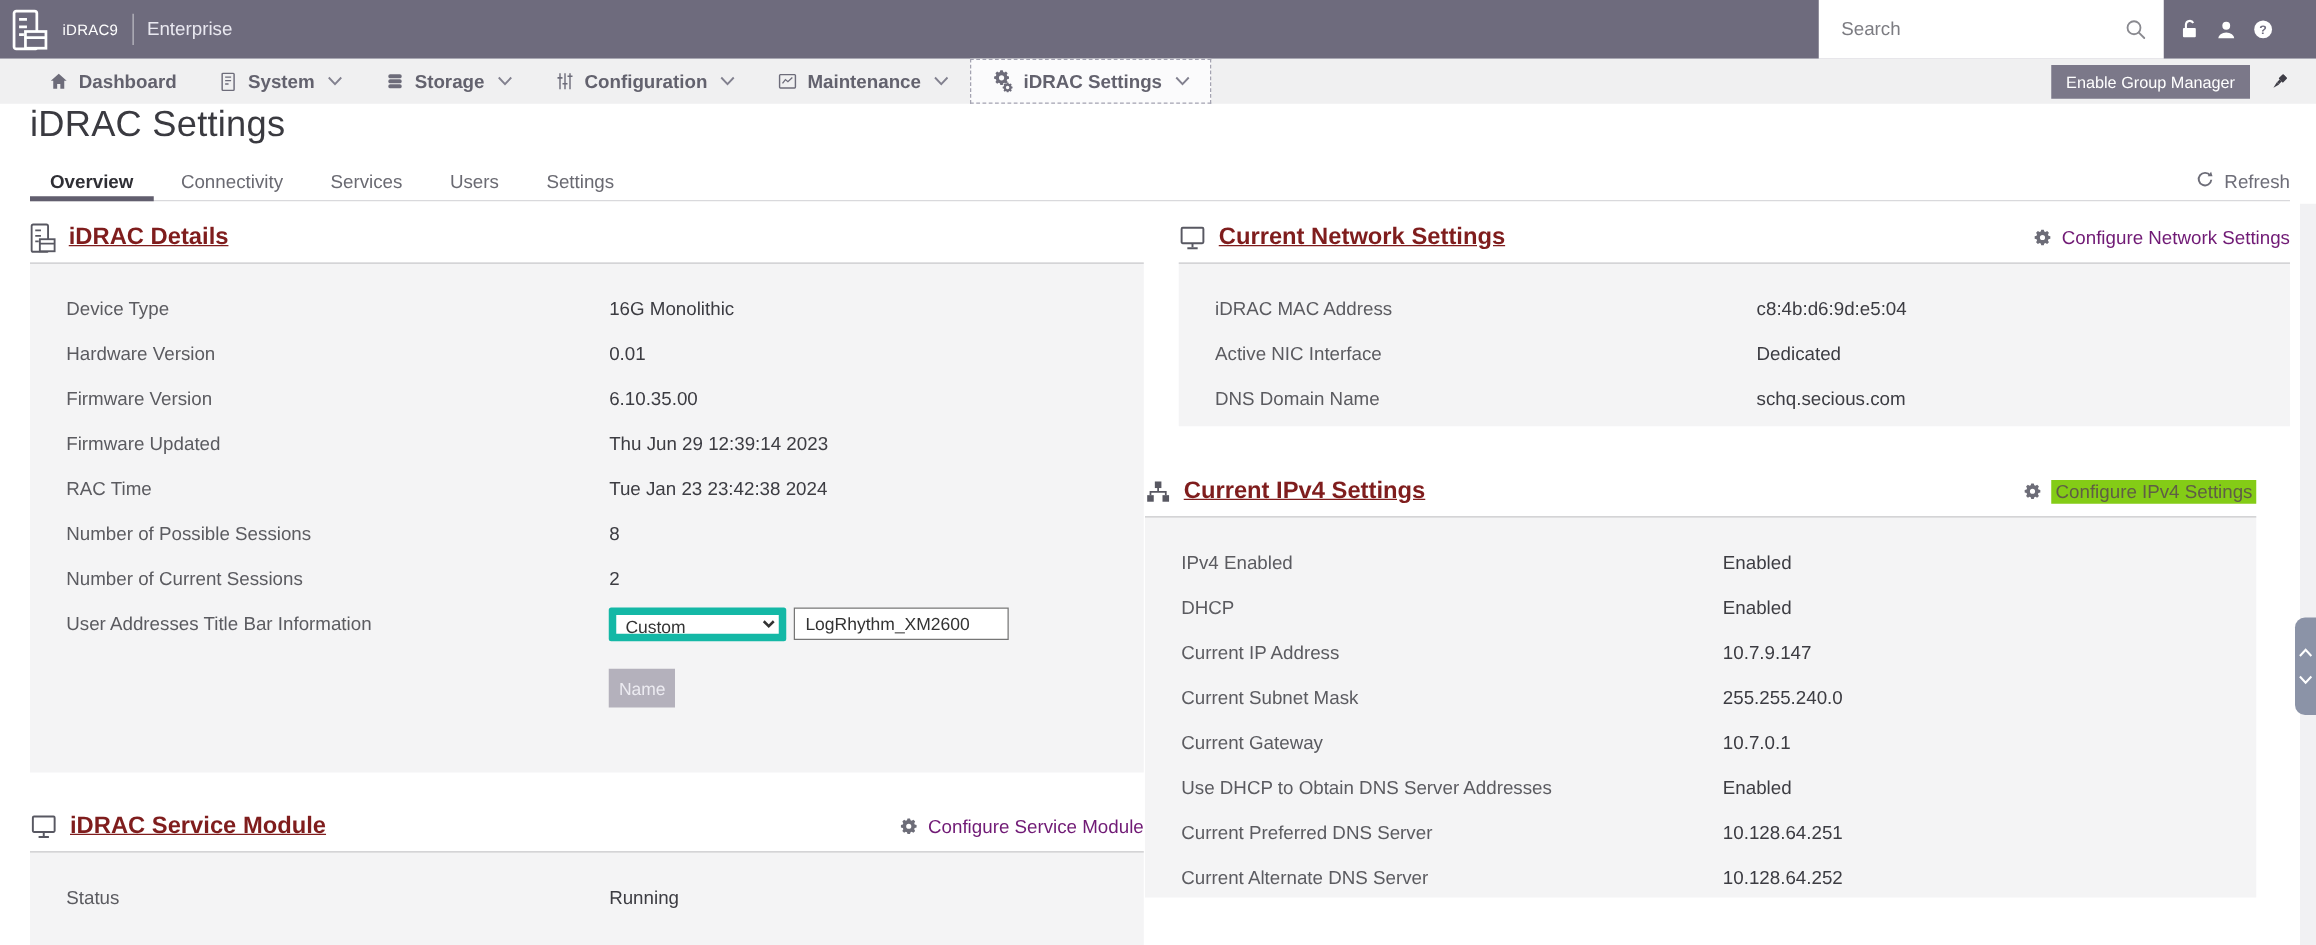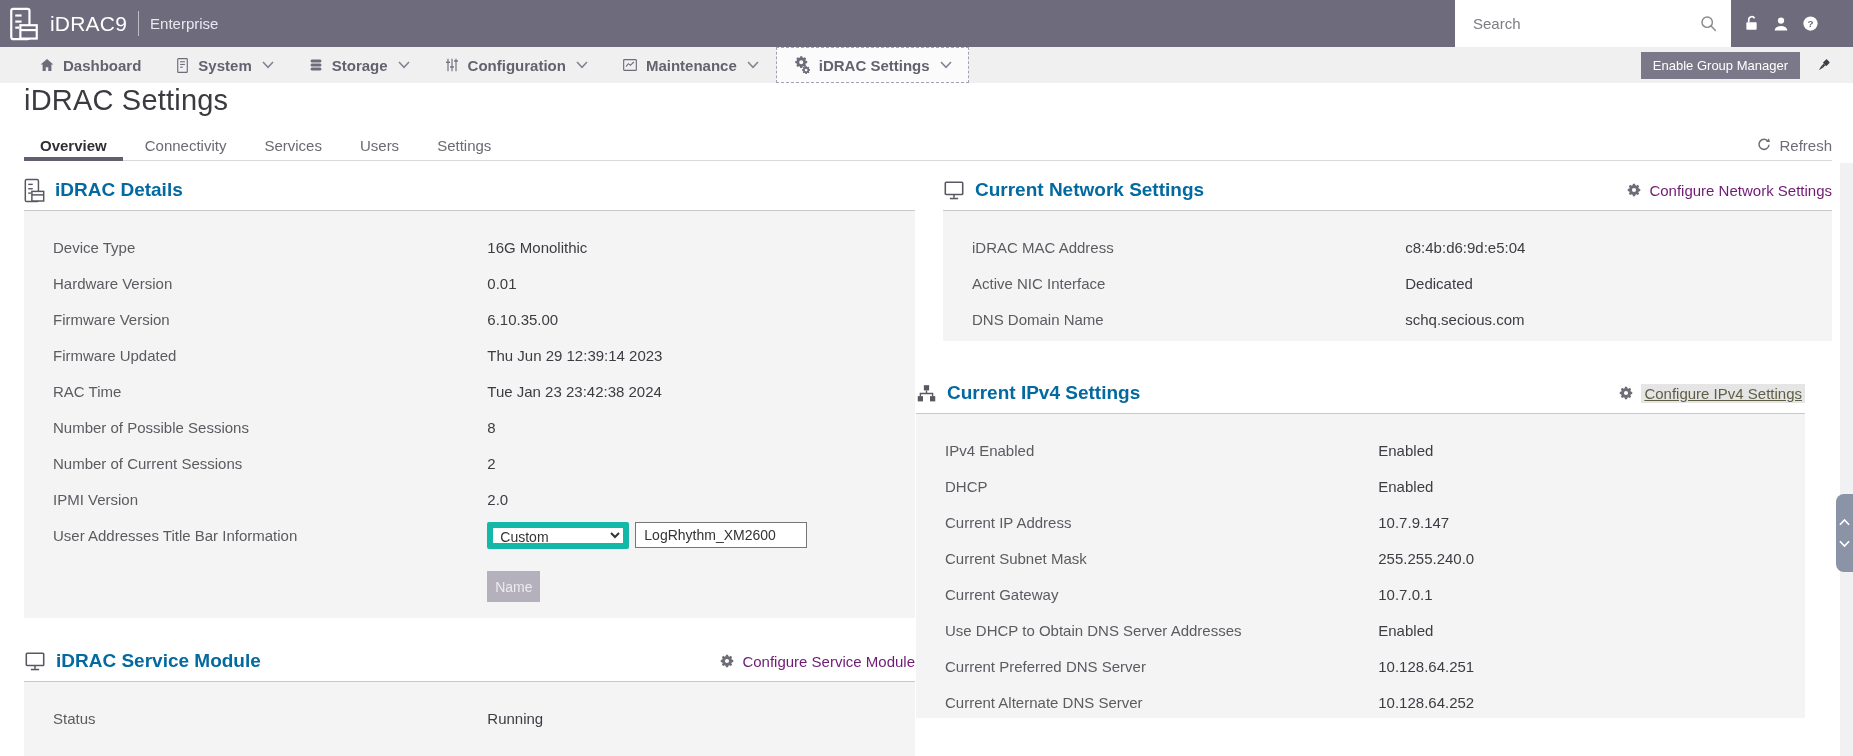--- a/index.html
+++ b/index.html
@@ -3,21 +3,21 @@
 <meta charset="utf-8">
 <style>
   * { margin:0; padding:0; box-sizing:border-box; }
   html,body { width:1853px; height:756px; }
   body { font-family:"Liberation Sans", sans-serif; background:#ffffff; overflow:hidden; position:relative; color:#3c3c42; }
 
   
   .topbar { position:absolute; top:0; left:0; width:1853px; height:47px; background:#6e6b7d; display:flex; align-items:center; color:#fff; }
   .brand { display:flex; align-items:center; gap:11px; padding-left:9px; }
   .brand-logo { color:#fff; display:flex; }
-  .brand-product { font-size:21px; letter-spacing:.2px; }
+  .brand-product { font-size:12px; letter-spacing:.2px; }
   .brand-divider { width:1px; height:25px; background:rgba(255,255,255,.55); }
   .brand-edition { font-size:15px; color:#e9e8f0; }
   .search-box { position:absolute; left:1455px; top:0; width:276px; height:47px; background:#fff; display:flex; align-items:center; }
   .search-box input { flex:1; border:none; outline:none; background:transparent; font-family:"Liberation Sans",sans-serif; font-size:15px; color:#444; padding-left:18px; }
   .search-box input::placeholder { color:#7c7c82; }
   .search-glyph { color:#8a8a90; margin-right:13px; display:flex; cursor:pointer; }
   .topbar-icons { position:absolute; right:33px; top:0; height:47px; display:flex; align-items:center; gap:11px; }
   .tb-ic { display:flex; cursor:pointer; color:#fff; }
 
   
@@ -35,26 +35,26 @@
   .page-title { position:absolute; left:24px; top:84px; font-size:29px; font-weight:400; color:#3a3a40; letter-spacing:.2px; }
   .tabbar { position:absolute; left:24px; top:130px; width:1808px; height:31px; border-bottom:1px solid #d9d9dc; display:flex; align-items:center; }
   .tab { position:relative; height:100%; display:flex; align-items:center; padding:0 16px; margin-right:6px; font-size:15px; color:#6a6a72; cursor:pointer; }
   .tab.active { color:#2f2f35; font-weight:700; }
   .tab.active::after { content:""; position:absolute; left:0; right:0; bottom:-1px; height:4px; background:#615e6e; }
   .refresh { margin-left:auto; display:flex; align-items:center; gap:7px; color:#6d6d78; font-size:15px; cursor:pointer; }
 
   
   .card { position:absolute; }
   .card-header { height:40px; display:flex; align-items:center; gap:10px; }
-  .card-title { font-size:19px; font-weight:700; color:#0369a1; }
+  .card-title { font-size:19px; font-weight:700; color:#7f1d1d;text-decoration:underline; }
   .hdr-ic { display:flex; color:#585862; }
   .card-action { margin-left:auto; display:flex; align-items:center; gap:7px; font-size:15px; color:#6d6d78; cursor:pointer; }
   .card-action .gear { display:flex; color:#6d6d78; }
   .action-text { color:#701a75; }
-  .action-text.hl { background:#e5e5e5; color:#5f5e45; text-decoration:underline; padding:1px 3px; }
+  .action-text.hl { background:#84cc16; color:#5f5e45; padding:1px 3px; }
   .card-body { background:#f4f4f5; border-top:1px solid #c9c9cc; padding-top:18px; overflow:hidden; }
   .row { display:flex; align-items:center; height:36px; font-size:15px; }
   .row-label { width:52%; padding-left:29px; color:#5b5b60; }
   .row-value { flex:1; color:#3c3c42; }
   .controls { display:flex; align-items:center; gap:6px; }
   .controls select { width:142px; height:27px; border:6px solid #14b8a6; border-radius:2px; background:#fff; font-family:"Liberation Sans",sans-serif; font-size:14px; color:#333; padding:0 3px; }
   .controls input { width:172px; height:26px; border:1px solid #767676; background:#fff; font-family:"Liberation Sans",sans-serif; font-size:14px; color:#333; padding:0 8px; }
   .apply-row { margin-top:18px; height:31px; }
   .apply-btn { width:53px; height:31px; background:#b4b1bc; border:none; color:#ecebf1; font-family:"Liberation Sans",sans-serif; font-size:14px; cursor:default; }
 
@@ -298,24 +298,20 @@
         <div class="row">
           <div class="row-label">Number of Possible Sessions</div>
           <div class="row-value">8</div>
         </div>
 
         <div class="row">
           <div class="row-label">Number of Current Sessions</div>
           <div class="row-value">2</div>
         </div>
 
-        <div class="row">
-          <div class="row-label">IPMI Version</div>
-          <div class="row-value">2.0</div>
-        </div>
       </div>
     <div class="row">
       <div class="row-label">User Addresses Title Bar Information</div>
       <div class="row-value controls">
         <select>
           <option>Custom</option>
         </select>
         <input type="text" value="LogRhythm_XM2600" style="">
       </div>
     </div>

